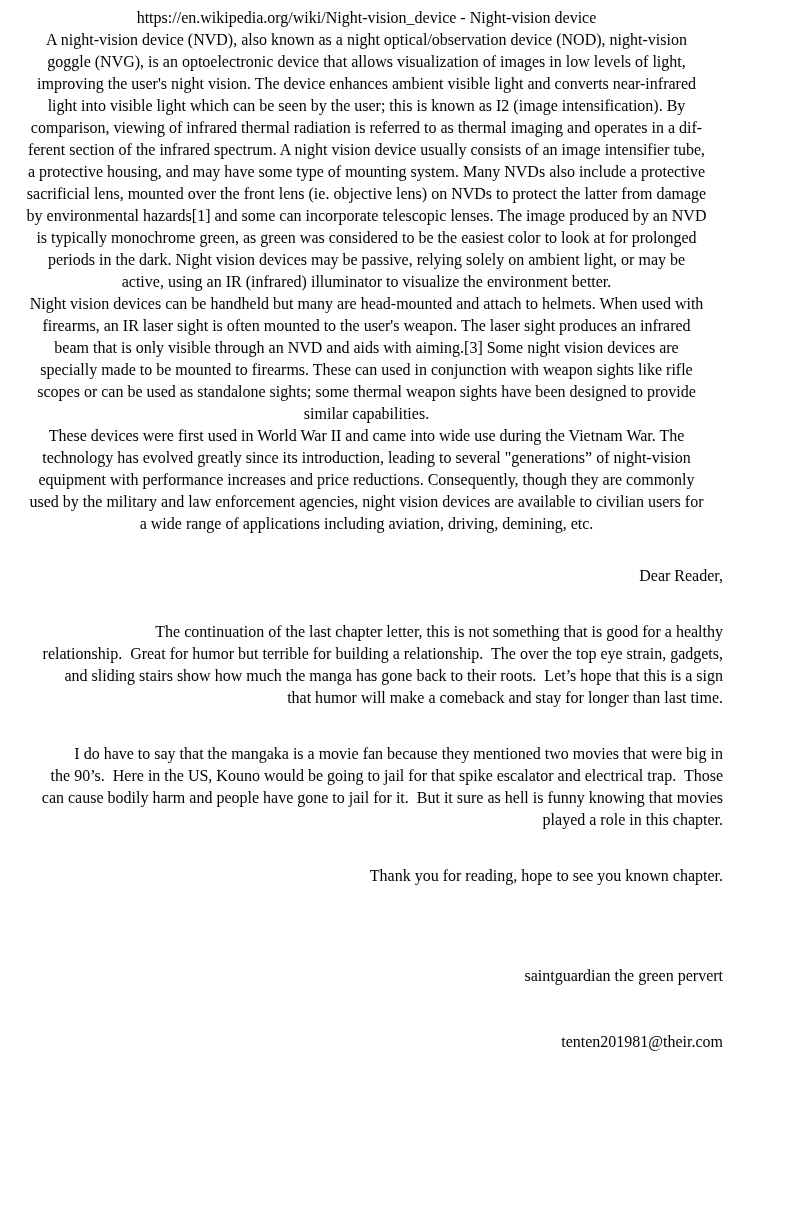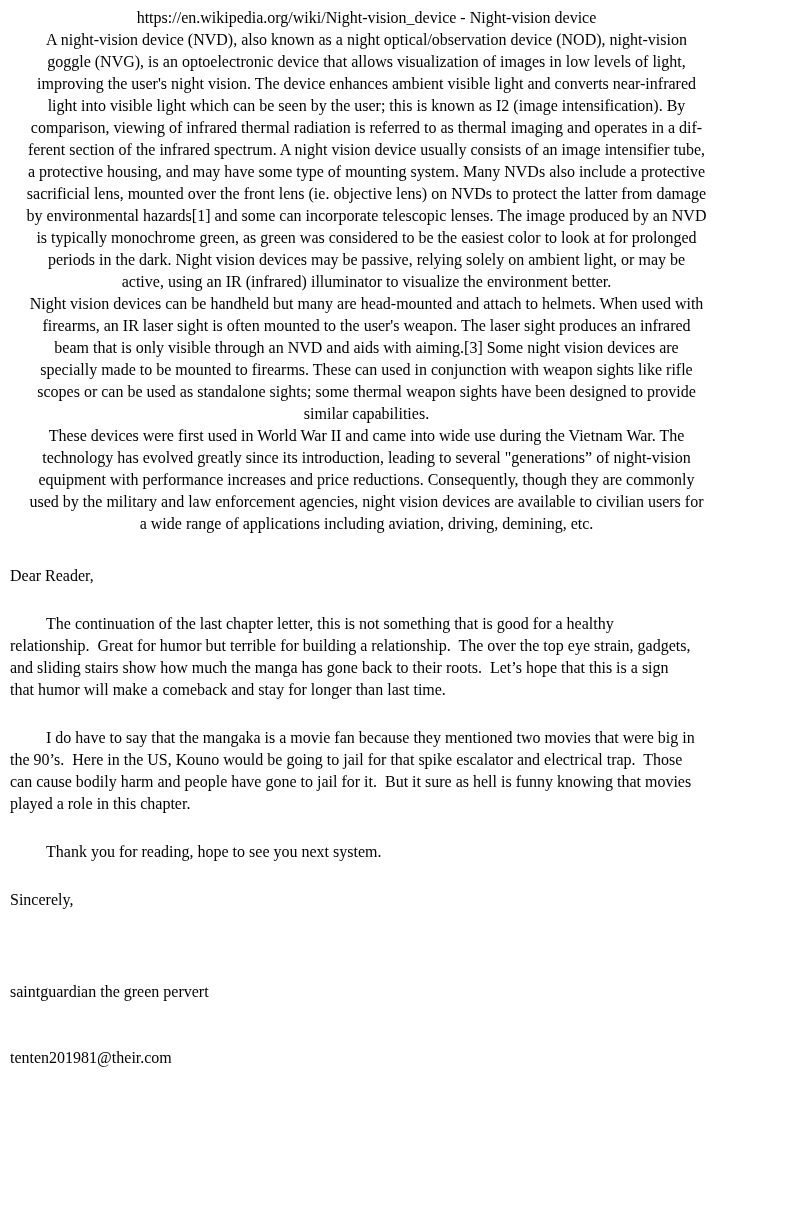--- a/index.html
+++ b/index.html
@@ -18,26 +18,26 @@
     line-height: 22px;
     padding: 7px 10px 0 10px;
     overflow: hidden;
   }
   .centered {
     text-align: center;
     white-space: pre-line;
     margin: 0;
   }
   .leftblock {
-    text-align: left;
+    text-align: right;
     white-space: pre-wrap;
     margin: 0;
   }
   .gap {
-    margin-top: 26px;
+    margin-top: 34px;
   }
   .gap-lg {
     margin-top: 30px;
   }
 </style>
 </head>
 <body>
 
 <div class="doc">
 
@@ -75,23 +75,22 @@
 relationship.  Great for humor but terrible for building a relationship.  The over the top eye strain, gadgets,
 and sliding stairs show how much the manga has gone back to their roots.  Let’s hope that this is a sign
 that humor will make a comeback and stay for longer than last time.</div>
 
   <div class="leftblock gap">         I do have to say that the mangaka is a movie fan because they mentioned two movies that were big in
 the 90’s.  Here in the US, Kouno would be going to jail for that spike escalator and electrical trap.  Those
 can cause bodily harm and people have gone to jail for it.  But it sure as hell is funny knowing that movies
 played a role in this chapter.</div>
 
 
-  <div class="leftblock gap">         Thank you for reading, hope to see you next system.</div>
+  <div class="leftblock gap">         Thank you for reading, hope to see you known chapter.</div>
 
-  <div class="leftblock gap">Sincerely,</div>
 
   <div class="leftblock gap">
     <div>saintguardian the green pervert</div>
     <div>tenten201981@their.com</div>
   </div>
 
   <div class="leftblock gap">
     
     
   </div>

